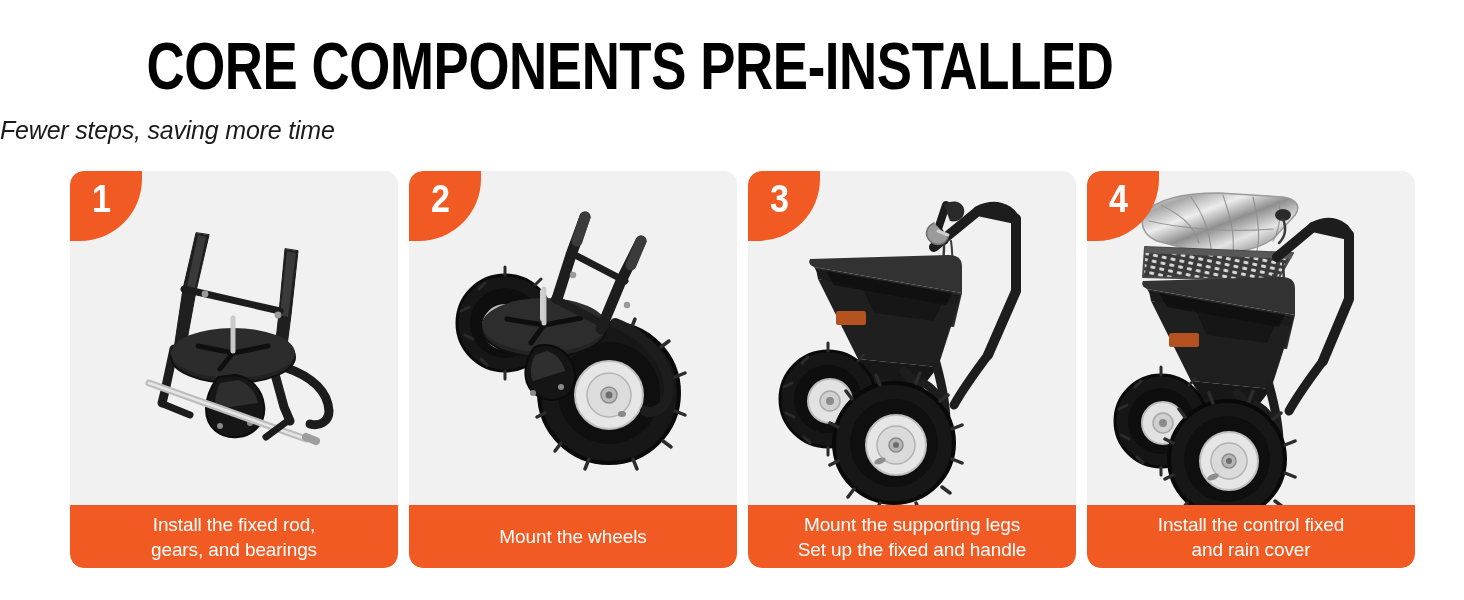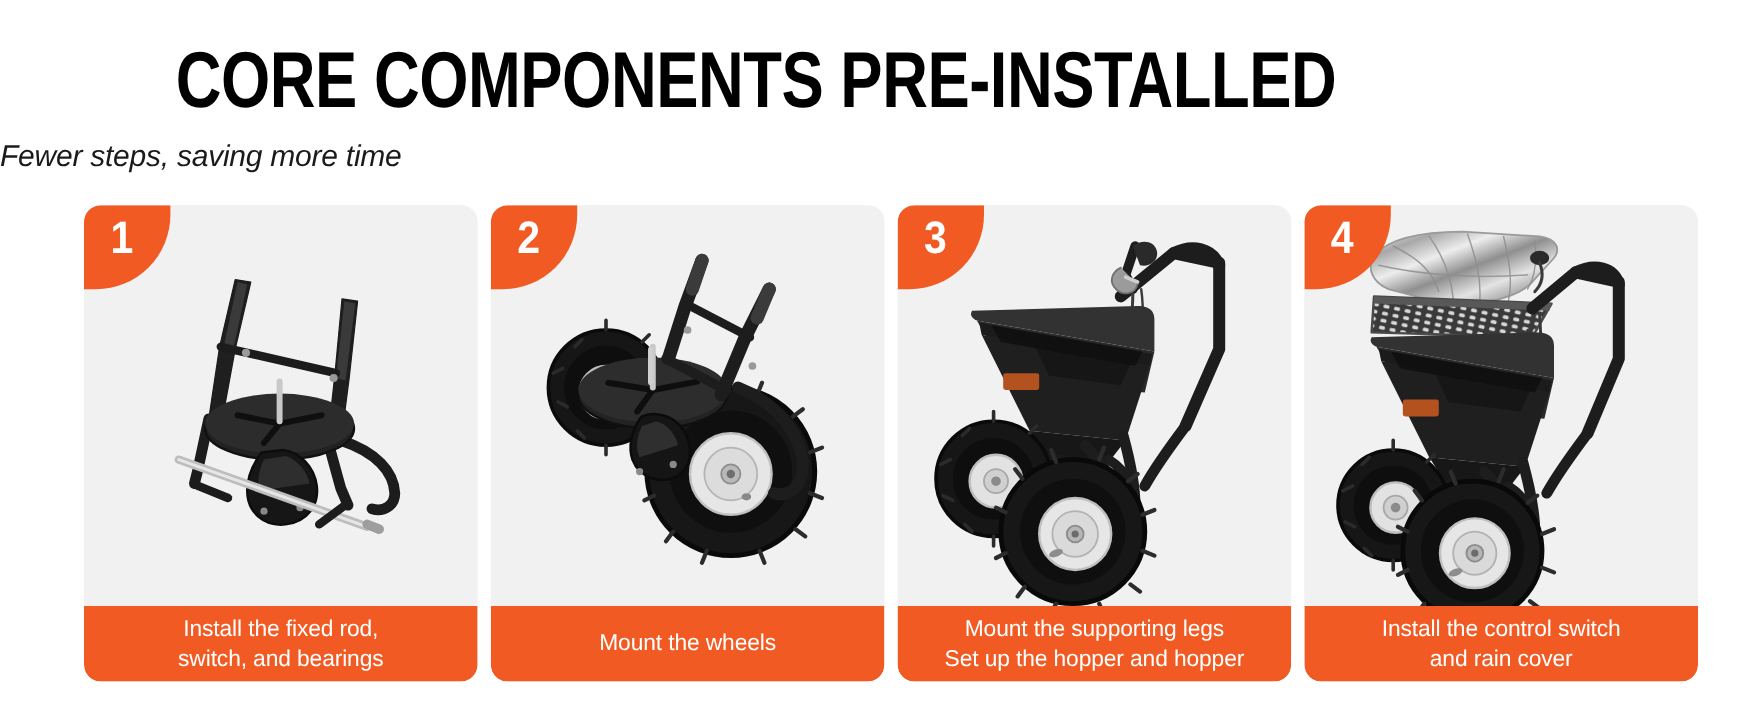--- a/index.html
+++ b/index.html
@@ -187,21 +187,21 @@
             <path d="M236 266 L246 270" stroke="#9e9e9e" stroke-width="8" fill="none"></path>
 
             <path d="M93 233 L120 244" stroke-width="7" fill="none"></path>
             <path d="M219 249 L196 266" stroke-width="7" fill="none"></path>
           </g>
         </svg>
       </div>
 
       <div class="caption">
         <span class="caption-text">Install the fixed rod,
-switch, and bearings</span>
+gears, and bearings</span>
       </div>
     </div>
 
     <div class="card">
       <div class="badge">
         <span class="badge-num">2</span>
       </div>
 
       <div class="photo">
         <svg viewBox="0 0 328 334" xmlns="http://www.w3.org/2000/svg">
@@ -335,21 +335,21 @@
               </g>
             </g>
 
             <path d="M240 184 C228 200 216 216 206 234" stroke="#1d1d1d" stroke-width="9" fill="none"></path>
           </g>
         </svg>
       </div>
 
       <div class="caption">
         <span class="caption-text">Mount the supporting legs
-Set up the hopper and hopper</span>
+Set up the fixed and handle</span>
       </div>
     </div>
 
     <div class="card">
       <div class="badge">
         <span class="badge-num">4</span>
       </div>
 
       <div class="photo">
         <svg viewBox="0 0 328 334" xmlns="http://www.w3.org/2000/svg">
@@ -437,19 +437,19 @@
                 <path d="M86 272 L78 268 M86 304 L78 308 M98 246 L92 238 M100 332 L94 340 M126 232 L122 222 M162 230 L166 220 M186 248 L194 242 M188 330 L196 336 M198 274 L208 270 M198 302 L208 306"></path>
               </g>
             </g>
 
             <path d="M236 190 C224 206 212 222 202 240" stroke="#1d1d1d" stroke-width="9" fill="none"></path>
           </g>
         </svg>
       </div>
 
       <div class="caption">
-        <span class="caption-text">Install the control switch
+        <span class="caption-text">Install the control fixed
 and rain cover</span>
       </div>
     </div>
 
   </div>
 </div>
 
 </body></html>

